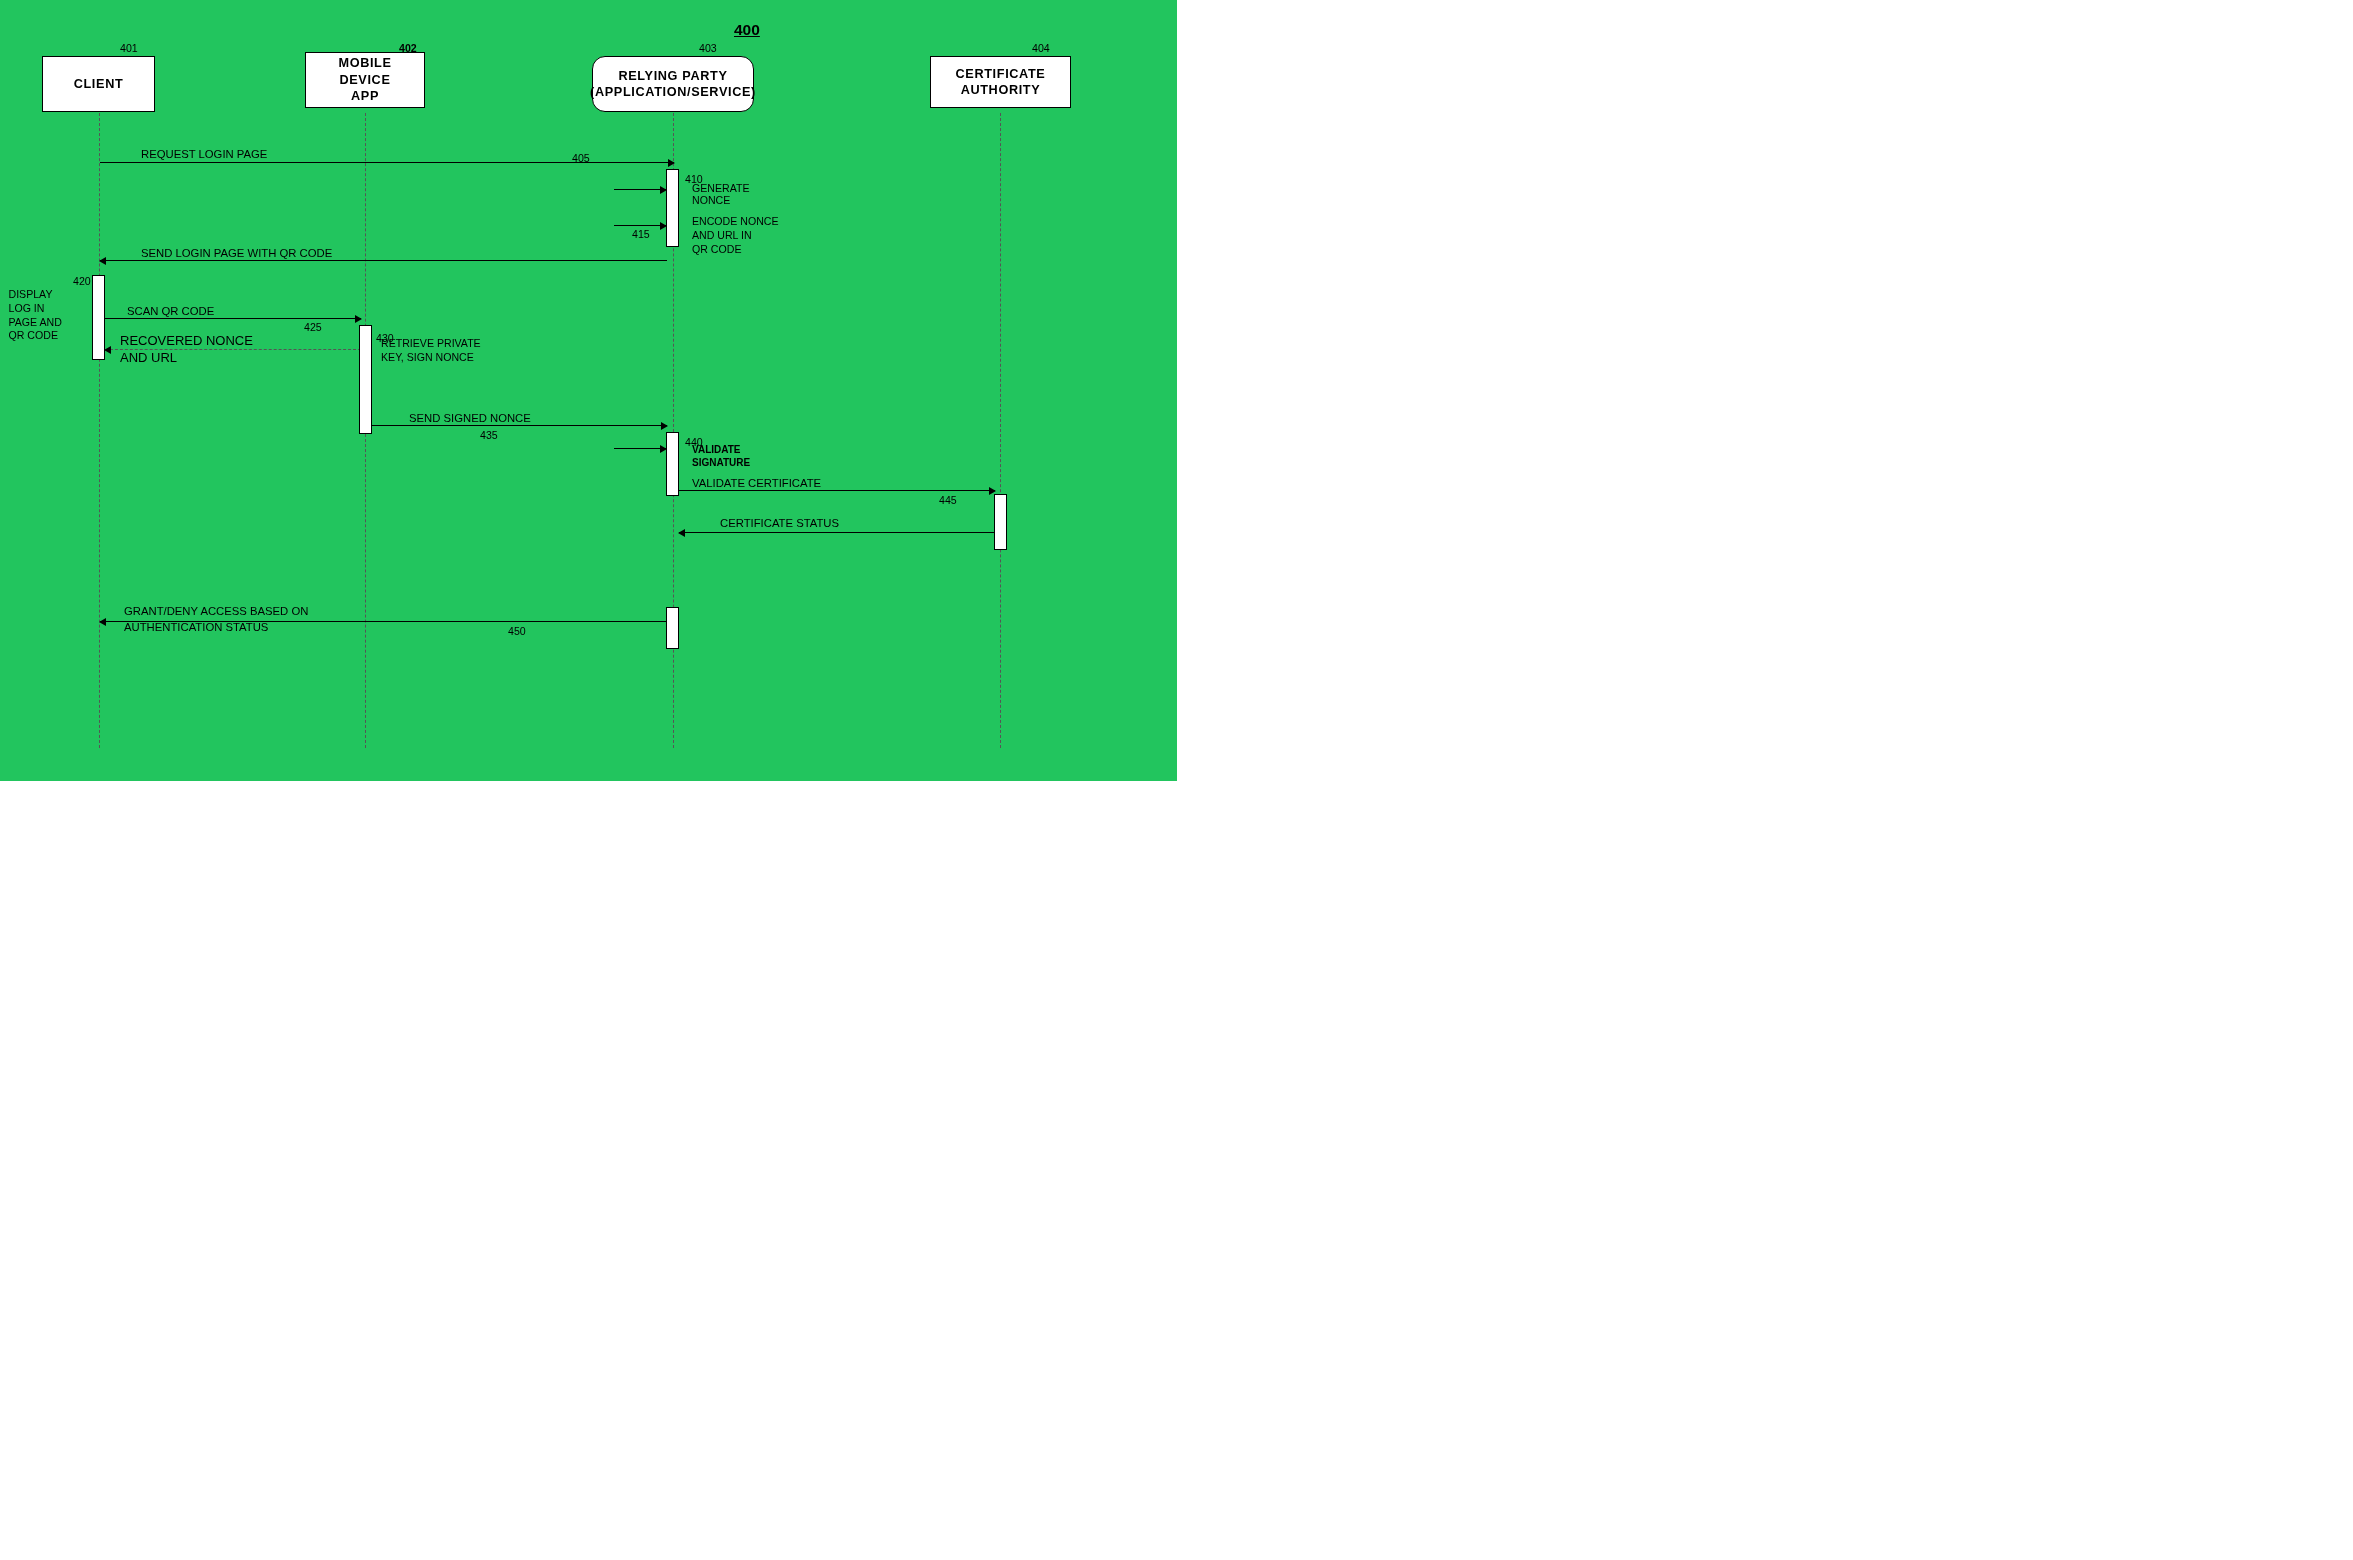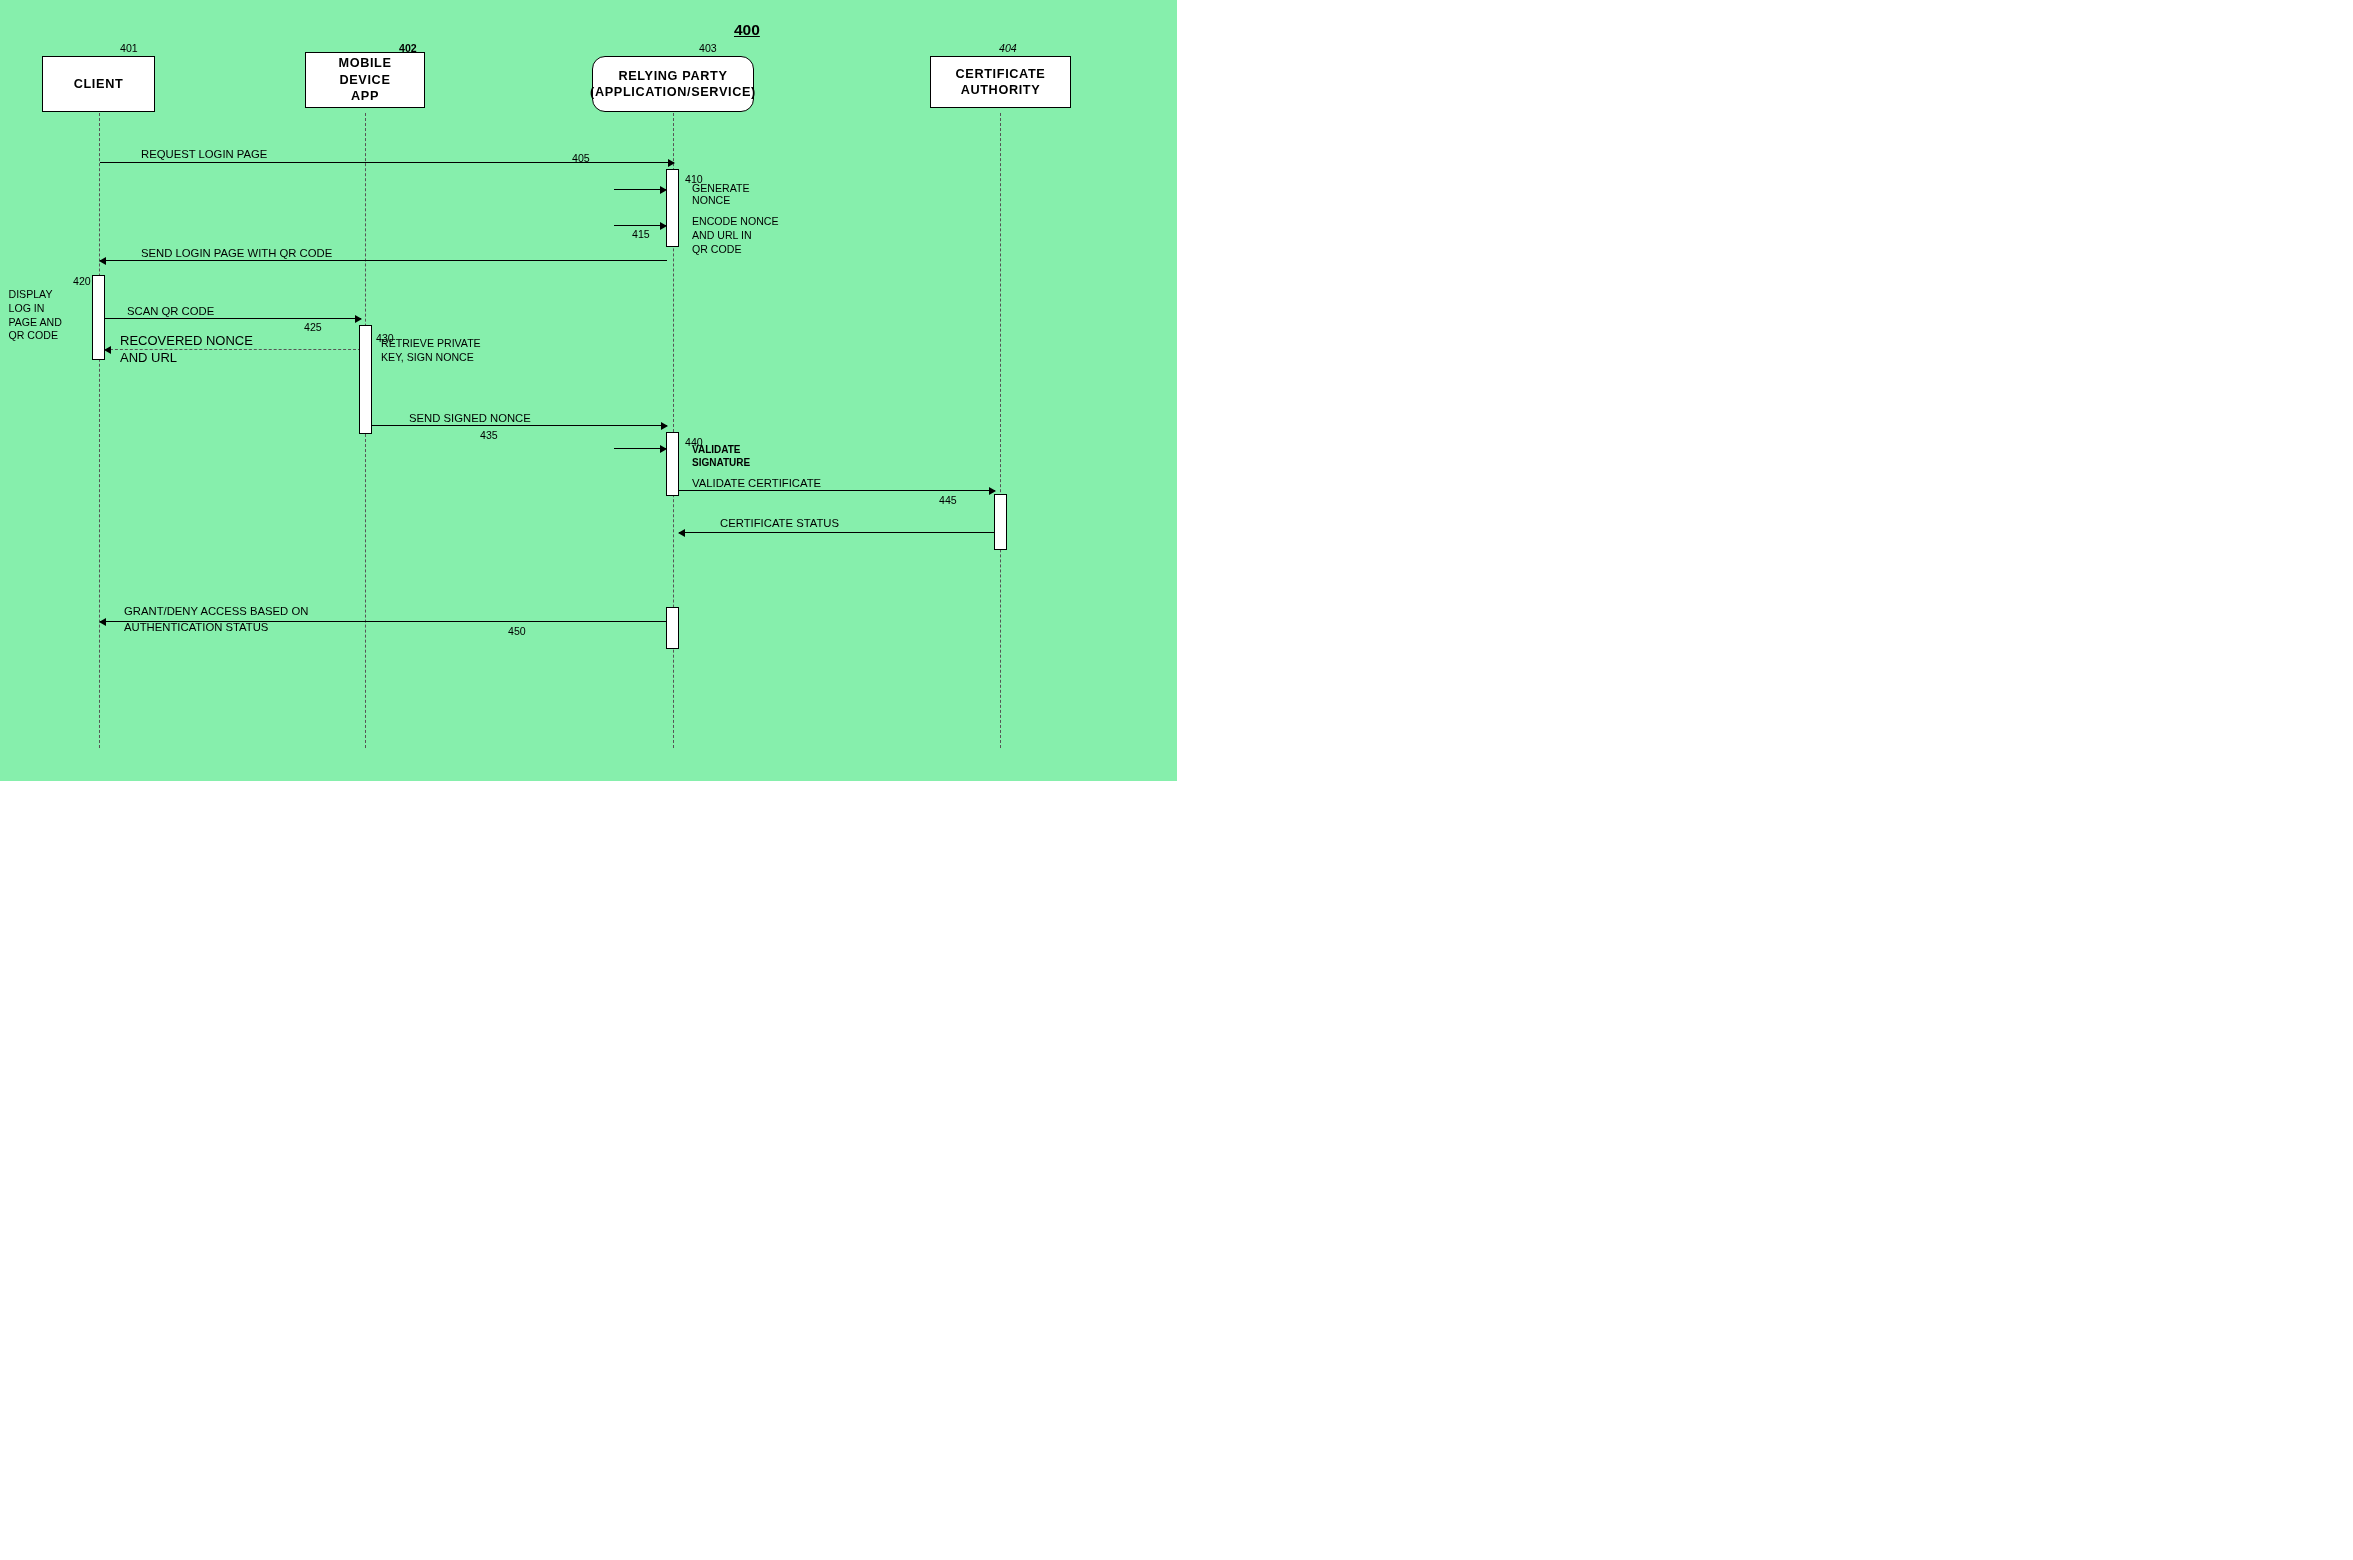--- a/index.html
+++ b/index.html
@@ -8,21 +8,21 @@
       font-family: Arial, Helvetica, sans-serif;
       width: 1177px;
       height: 781px;
       overflow: hidden;
       position: relative;
     }
     .diagram-container {
       position: relative;
       width: 1177px;
       height: 781px;
-      background: #86efac;
+      background: #22c55e;
     }
     
     .actor-box {
       position: absolute;
       border: 1.4px solid #000;
       background: #fff;
       display: flex;
       align-items: center;
       justify-content: center;
       text-align: center;
@@ -114,21 +114,21 @@
   <div class="actor-box" style="left:592px; top:56px; width:162px; height:56px; line-height:1.3;border-radius:13px;">
     RELYING PARTY<br>(APPLICATION/SERVICE)
   </div>
   <div class="ref-label" style="left:699px; top:42px;">403</div>
 
   <div class="lifeline" style="left:673px; top:113px; height:635px;"></div>
 
   <div class="actor-box" style="left:930px; top:56px; width:141px; height:52px; line-height:1.3;">
     CERTIFICATE<br>AUTHORITY
   </div>
-  <div class="ref-label" style="left:999px; top:42px;font-style:italic;">404</div>
+  <div class="ref-label" style="left:1032px; top:42px;">404</div>
 
   <div class="lifeline" style="left:1000px; top:113px; height:635px;"></div>
 
   <div class="arrow-line arrowhead-right" style="left:100px; top:162px; width:574px;"></div>
   <div class="msg-label" style="left:141px; top:148px;">REQUEST LOGIN PAGE</div>
 
   <div class="ref-label" style="left:572px; top:152px;">405</div>
 
   <div class="process-box" style="left:666px; top:169px; width:12.7px; height:78px;"></div>
 

